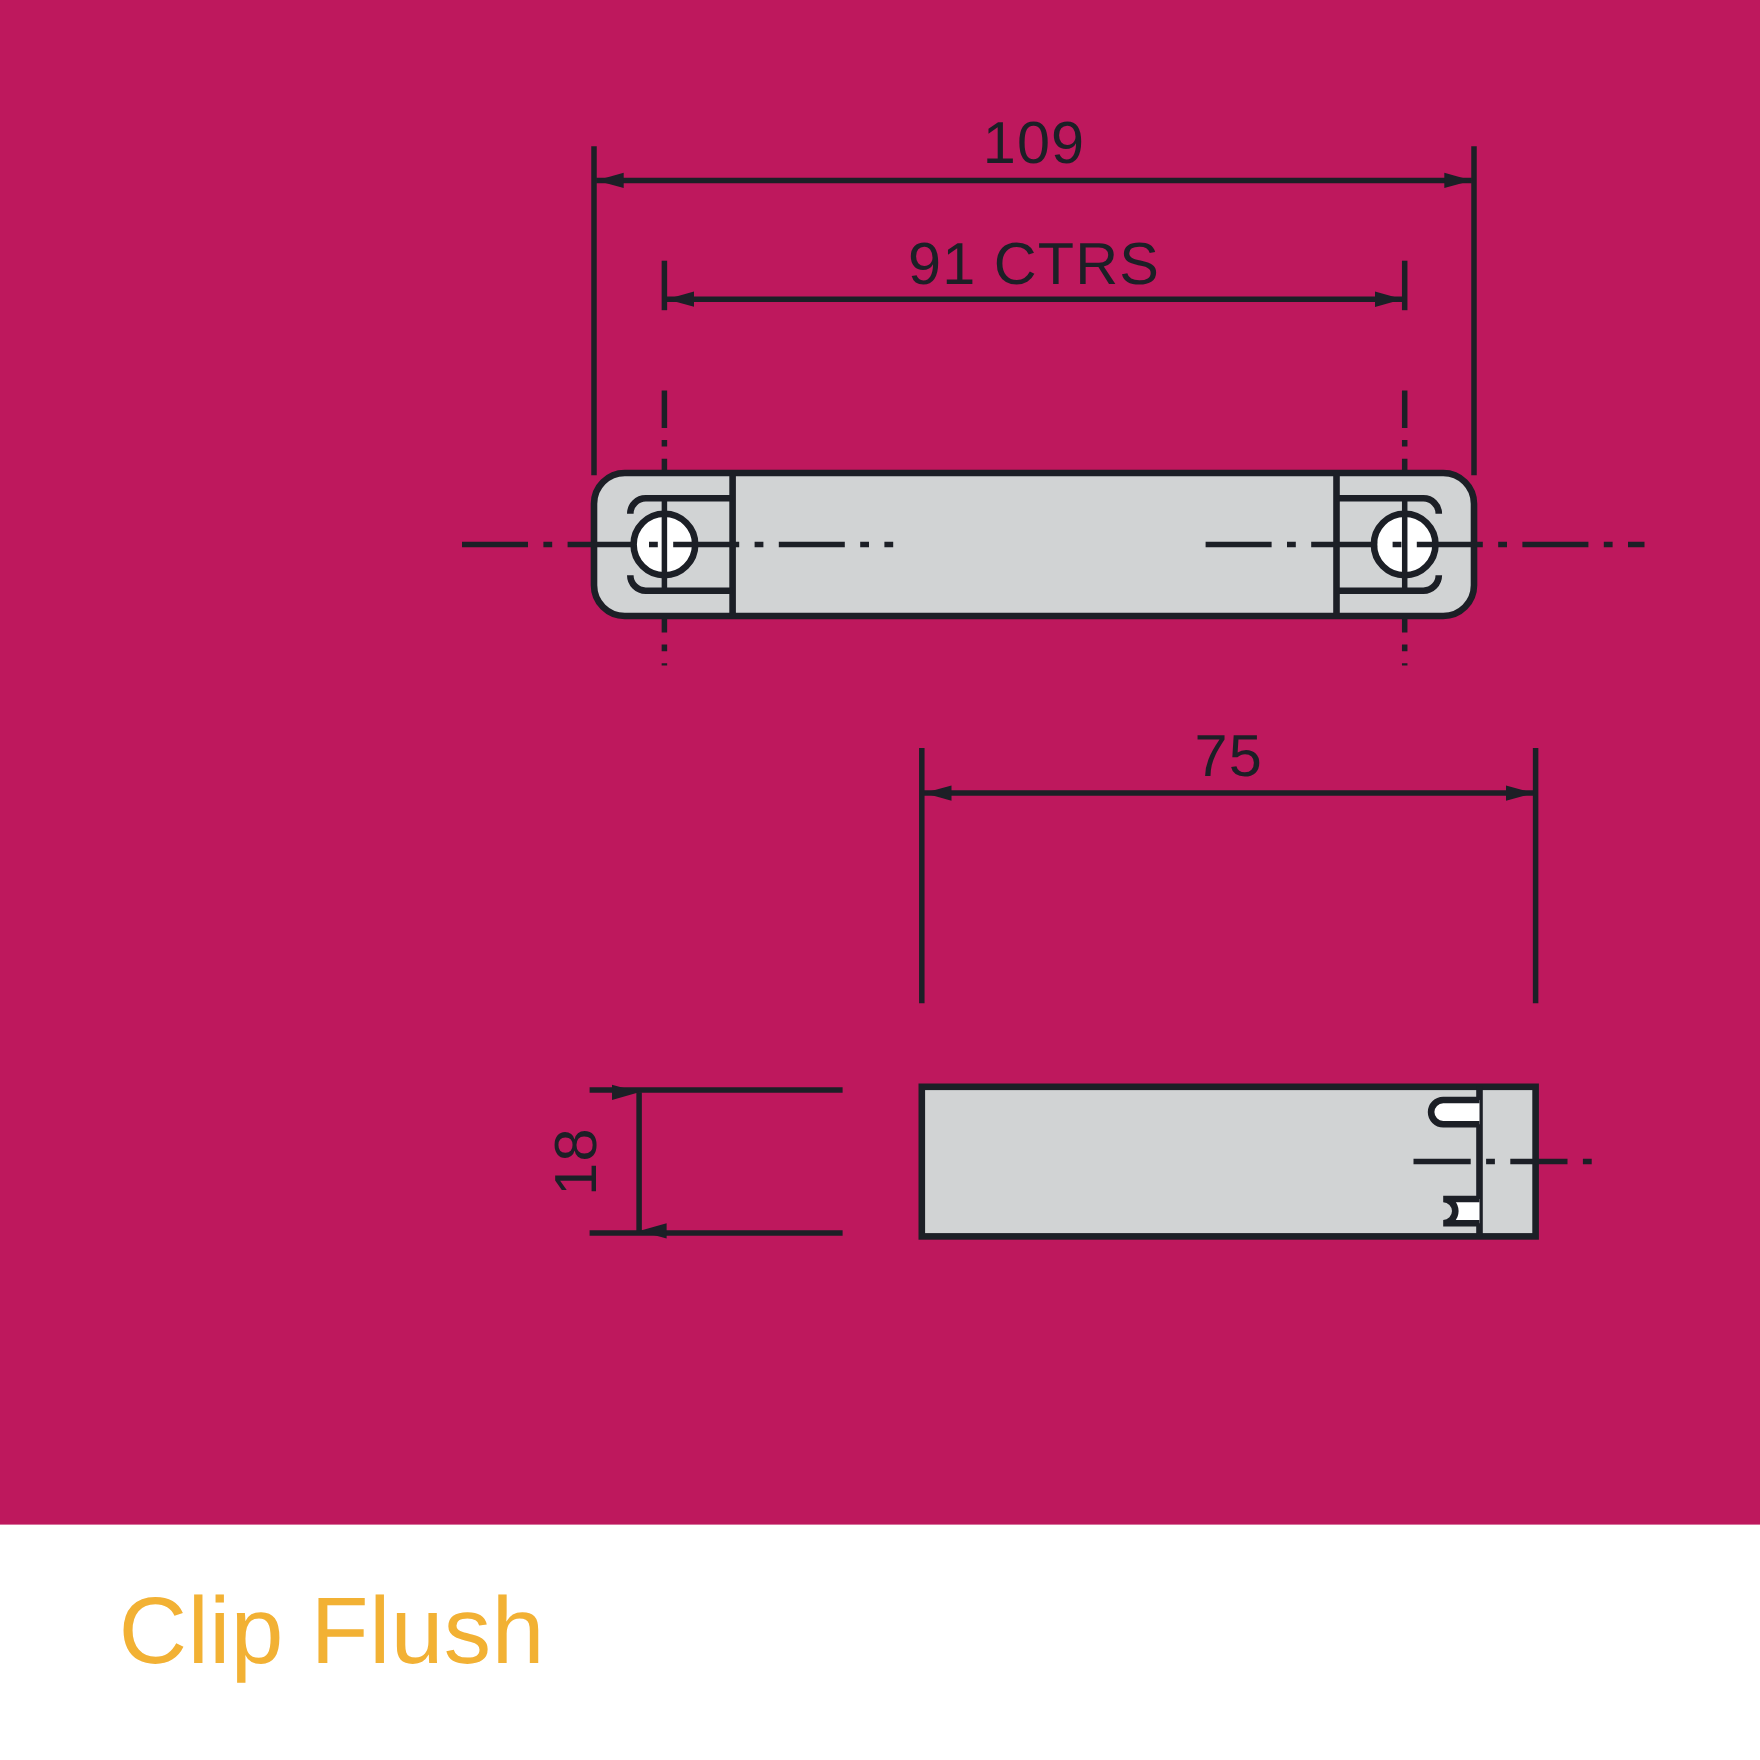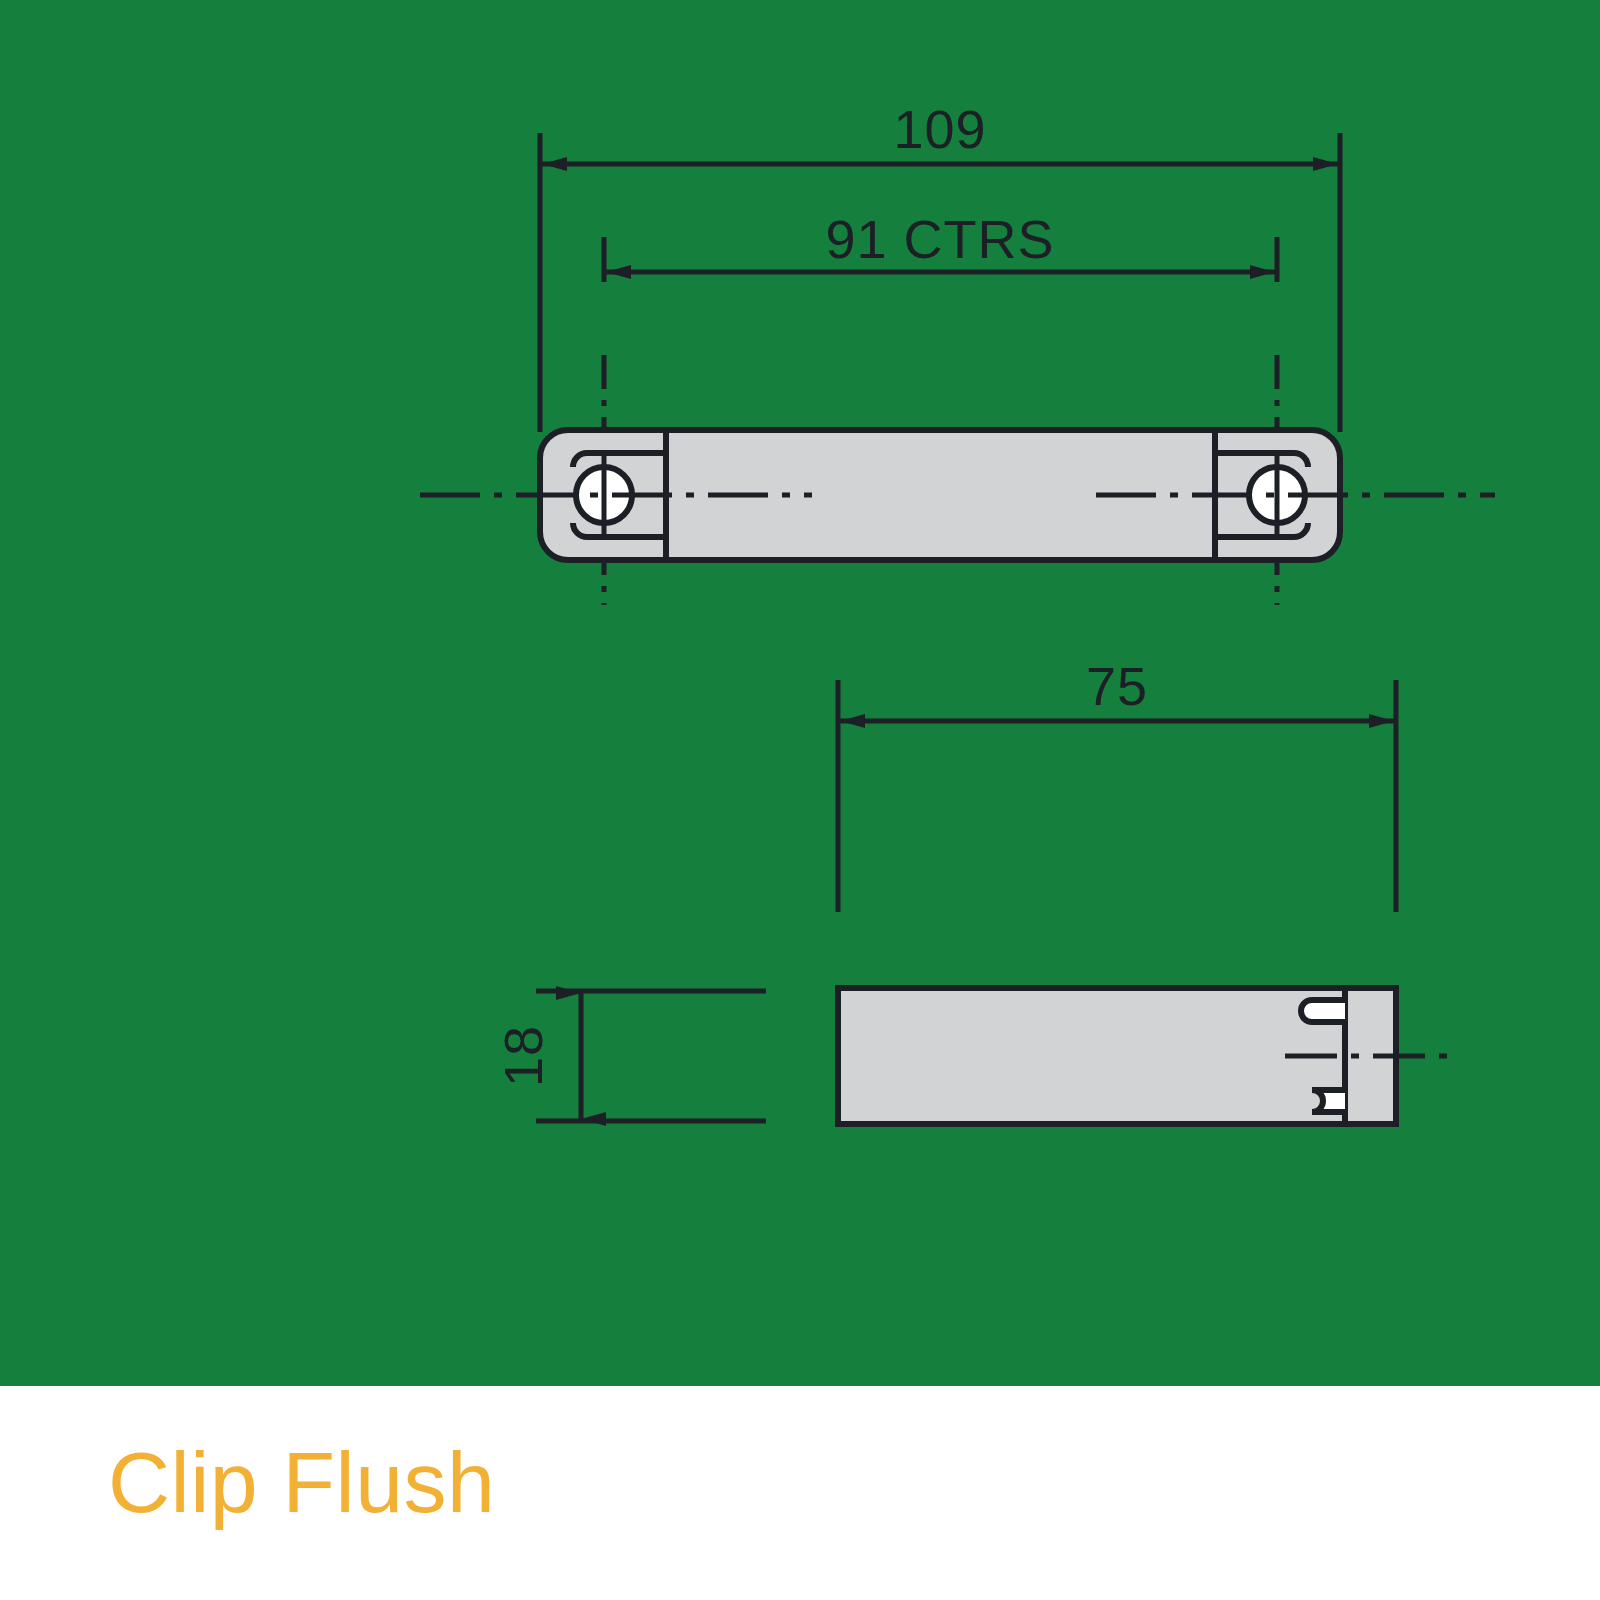--- a/index.html
+++ b/index.html
@@ -11,21 +11,21 @@
   body {
     width: 1600px;
     height: 1600px;
     font-family: "Liberation Sans", sans-serif;
     overflow: hidden;
   }
   #drawing-root {
     position: relative;
     width: 1600px;
     height: 1386px;
-    background: #15803d;
+    background: #be185d;
     text-decoration: underline;
   }
   svg.draw-canvas {
     position: absolute;
     top: 0;
     left: 0;
     width: 1600px;
     height: 1600px;
     display: block;
   }

